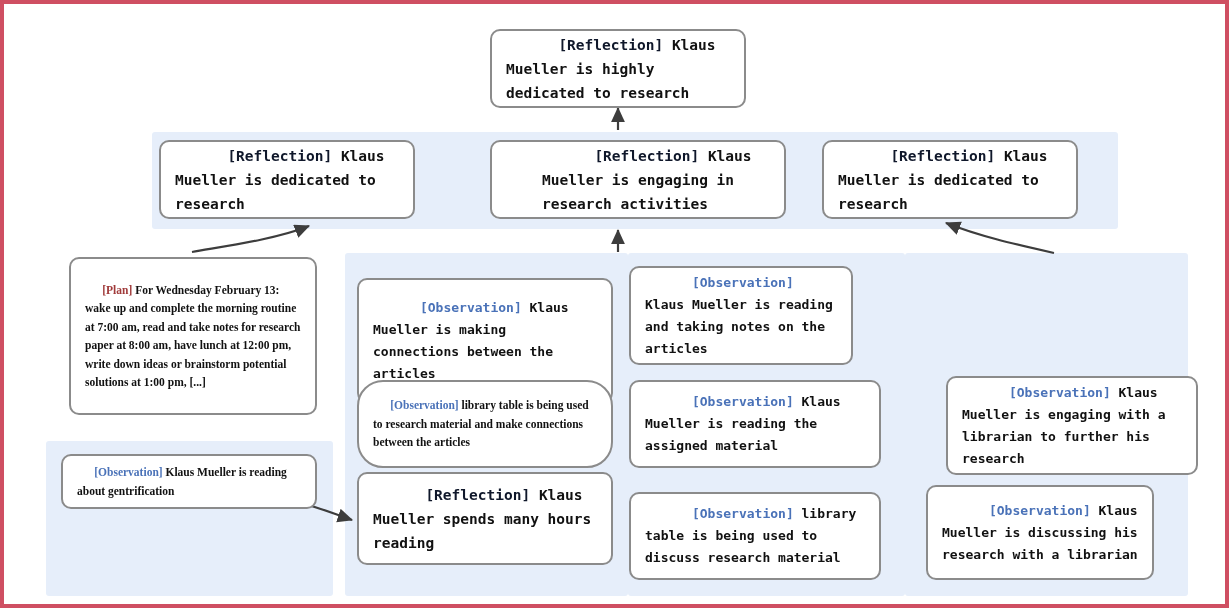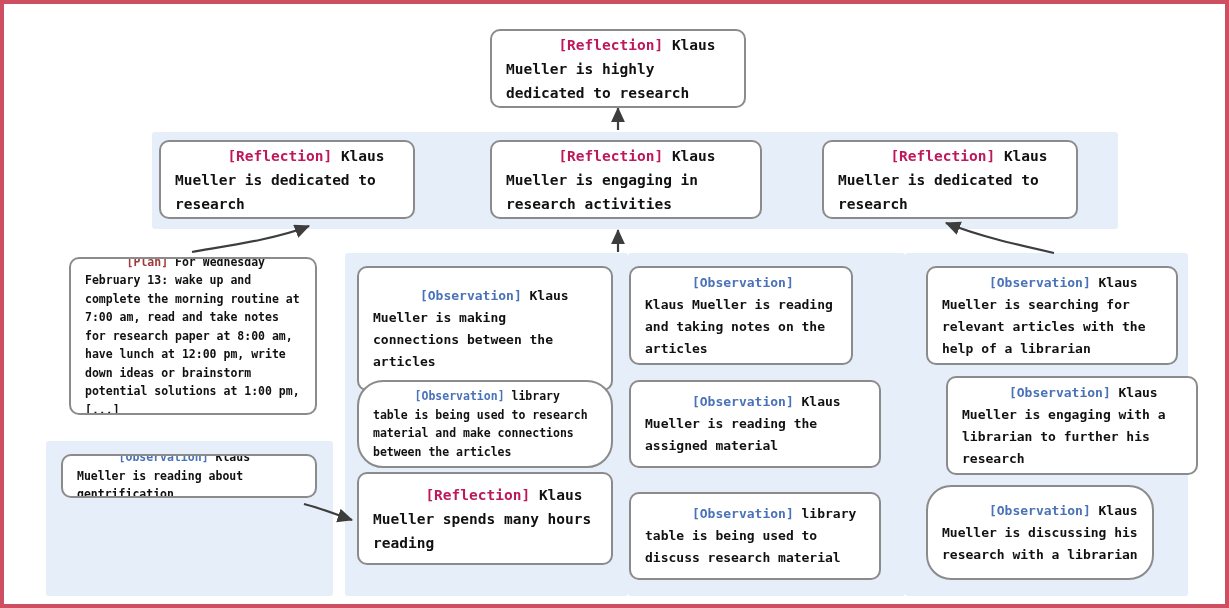--- a/index.html
+++ b/index.html
@@ -37,28 +37,28 @@
     overflow: hidden;
   }
   .node .inner {
     padding: 0 14px;
     width: 100%;
     box-sizing: border-box;
     white-space: pre-wrap;
     word-break: normal;
   }
   .tag { font-weight: bold; }
-  .tag-reflection { color: #be185d; }
+  .tag-reflection { color: #0f172a; }
   .tag-observation { color: #4a72b8; }
   .tag-plan { color: #a03a3a; }
   .body-text { color: #111111; }
 
   .fs-14 { font-size: 14.5px; line-height: 24px; }
   .fs-13 { font-size: 13px; line-height: 22px; }
-  .fs-11 { font-size: 11.5px; line-height: 18.5px; }
+  .fs-11 { font-size: 11.5px; line-height: 18.5px; font-family: Liberation Serif, serif; }
 
   svg.edges {
     position: absolute;
     left: 0; top: 0;
     width: 1229px;
     height: 608px;
     pointer-events: none;
   }
   .watermark {
     position: absolute;
@@ -105,46 +105,46 @@
       <span class="tag tag-reflection">[Reflection]</span><span class="body-text"> Klaus Mueller is highly dedicated to research</span>
     </div>
   </div>
 
   <div class="node fs-14" style="left:155px; top:136px; width:256px; height:79px;">
     <div class="inner">
       <span class="tag tag-reflection">[Reflection]</span><span class="body-text"> Klaus Mueller is dedicated to research</span>
     </div>
   </div>
 
-  <div class="node fs-14" style="left:486px; top:136px; width:272px; height:79px;">
+  <div class="node fs-14" style="left:486px; top:136px; width:296px; height:79px;padding-left:36px;">
     <div class="inner">
       <span class="tag tag-reflection">[Reflection]</span><span class="body-text"> Klaus Mueller is engaging in research activities</span>
     </div>
   </div>
 
   <div class="node fs-14" style="left:818px; top:136px; width:256px; height:79px;">
     <div class="inner">
       <span class="tag tag-reflection">[Reflection]</span><span class="body-text"> Klaus Mueller is dedicated to research</span>
     </div>
   </div>
 
   <div class="node fs-11" style="left:65px; top:253px; width:248px; height:158px;">
     <div class="inner">
       <span class="tag tag-plan">[Plan]</span><span class="body-text"> For Wednesday February 13: wake up and complete the morning routine at 7:00 am, read and take notes for research paper at 8:00 am, have lunch at 12:00 pm, write down ideas or brainstorm potential solutions at 1:00 pm, [...]</span>
     </div>
   </div>
 
-  <div class="node fs-11" style="left:57px; top:450px; width:256px; height:44px;">
+  <div class="node fs-11" style="left:57px; top:450px; width:256px; height:55px;">
     <div class="inner">
       <span class="tag tag-observation">[Observation]</span><span class="body-text"> Klaus Mueller is reading about gentrification</span>
     </div>
   </div>
 
 
-  <div class="node fs-13" style="left:353px; top:262px; width:256px; height:125px;">
+  <div class="node fs-13" style="left:353px; top:274px; width:256px; height:125px;">
     <div class="inner">
       <span class="tag tag-observation">[Observation]</span><span class="body-text"> Klaus Mueller is making connections between the articles</span>
     </div>
   </div>
 
   <div class="node fs-11" style="left:353px; top:376px; width:256px; height:88px;border-radius:26px;">
     <div class="inner">
       <span class="tag tag-observation">[Observation]</span><span class="body-text"> library table is being used to research material and make connections between the articles</span>
     </div>
   </div>
@@ -166,32 +166,27 @@
       <span class="tag tag-observation">[Observation]</span><span class="body-text"> library table is being used to discuss research material</span>
     </div>
   </div>
 
   <div class="node fs-13" style="left:625px; top:376px; width:252px; height:88px;">
     <div class="inner">
       <span class="tag tag-observation">[Observation]</span><span class="body-text"> Klaus Mueller is reading the assigned material</span>
     </div>
   </div>
 
-  <div class="node fs-13" style="left:922px; top:262px; width:252px; height:99px;">
-    <div class="inner">
-      <span class="tag tag-observation">[Observation]</span><span class="body-text"> Klaus Mueller is searching for relevant articles with the help of a librarian</span>
-    </div>
-  </div>
 
   <div class="node fs-13" style="left:922px; top:372px; width:252px; height:99px;margin-left:20px;">
     <div class="inner">
       <span class="tag tag-observation">[Observation]</span><span class="body-text"> Klaus Mueller is engaging with a librarian to further his research</span>
     </div>
   </div>
 
-  <div class="node fs-13" style="left:922px; top:481px; width:228px; height:95px;border-radius:25px;">
+  <div class="node fs-13" style="left:922px; top:481px; width:228px; height:95px;">
     <div class="inner">
       <span class="tag tag-observation">[Observation]</span><span class="body-text"> Klaus Mueller is discussing his research with a librarian</span>
     </div>
   </div>
 
 
 </div>
 
 </body></html>

